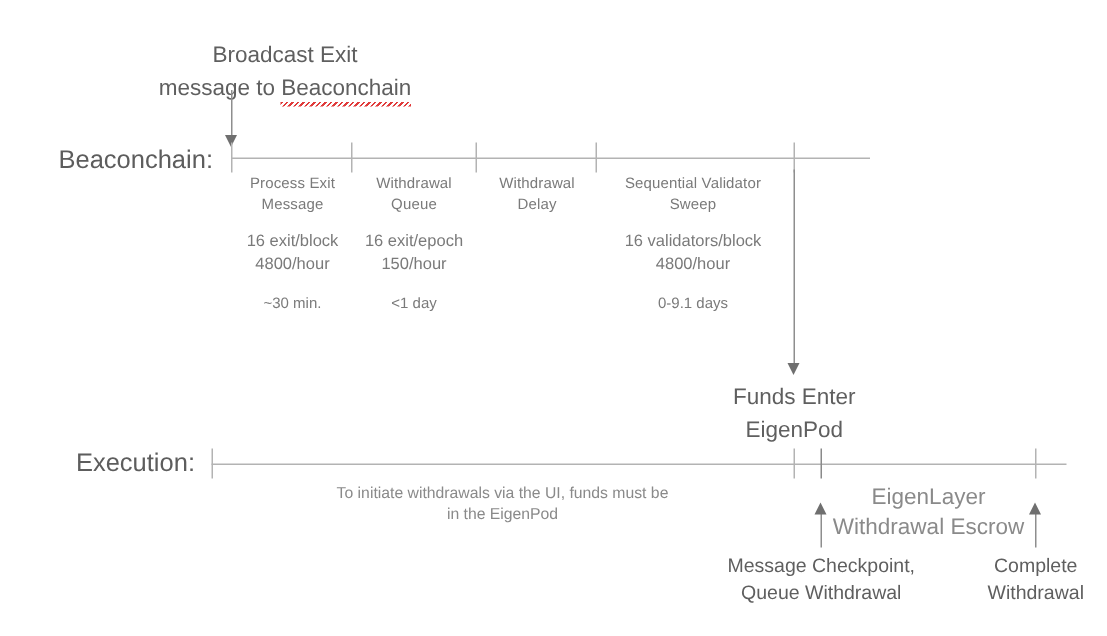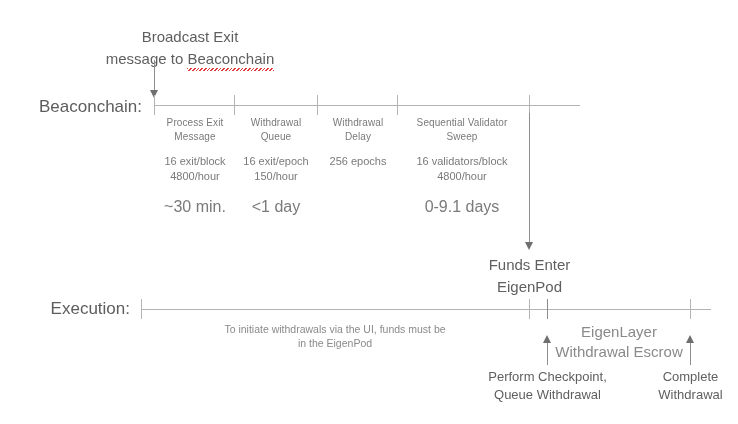--- a/index.html
+++ b/index.html
@@ -67,21 +67,21 @@
     white-space: pre-line;
   }
   .seg-title {
     font-size: 10px;
     letter-spacing: 0.1px;
   }
   .seg-rate {
     font-size: 11px;
   }
   .seg-time {
-    font-size: 16px;
+    font-size: 10px;
   }
   .note-txt {
     font-size: 10.5px;
     color: #8a8a8a;
   }
   .escrow-txt {
     font-size: 15px;
     color: #8a8a8a;
   }
   .bottom-label {
@@ -135,21 +135,20 @@
   <div class="abs txt seg-time" style="left:150px; top:196px; width:90px;">~30 min.</div>
 
   <div class="abs txt seg-title" style="left:231px; top:116px; width:90px;">Withdrawal
 Queue</div>
   <div class="abs txt seg-rate" style="left:231px; top:154px; width:90px;">16 exit/epoch
 150/hour</div>
   <div class="abs txt seg-time" style="left:231px; top:196px; width:90px;">&lt;1 day</div>
 
   <div class="abs txt seg-title" style="left:313px; top:116px; width:90px;">Withdrawal
 Delay</div>
-  <div class="abs txt seg-rate" style="left:313px; top:154px; width:90px;">256 epochs</div>
 
   <div class="abs txt seg-title" style="left:396px; top:116px; width:132px;">Sequential Validator
 Sweep</div>
   <div class="abs txt seg-rate" style="left:396px; top:154px; width:132px;">16 validators/block
 4800/hour</div>
   <div class="abs txt seg-time" style="left:396px; top:196px; width:132px;">0-9.1 days</div>
 
   <div class="abs vline" style="left:529px; top:113px; height:133px;"></div>
   <div class="abs arrow-down" style="left:524.5px; top:242px;"></div>
 
@@ -170,19 +169,19 @@
 
   <div class="abs txt escrow-txt" style="left:549px; top:322px; width:140px;">EigenLayer
 Withdrawal Escrow</div>
 
   <div class="abs vline" style="left:547px; top:341px; height:24px;"></div>
   <div class="abs arrow-up" style="left:542.5px; top:335px;"></div>
 
   <div class="abs vline" style="left:690px; top:341px; height:24px;"></div>
   <div class="abs arrow-up" style="left:685.5px; top:335px;"></div>
 
-  <div class="abs bottom-label" style="left:470px; top:368px; width:155px;">Perform Checkpoint,
+  <div class="abs bottom-label" style="left:470px; top:368px; width:155px;">Message Checkpoint,
 Queue Withdrawal</div>
 
   <div class="abs bottom-label" style="left:633px; top:368px; width:115px;">Complete
 Withdrawal</div>
 
 </div>
 
 </body></html>

